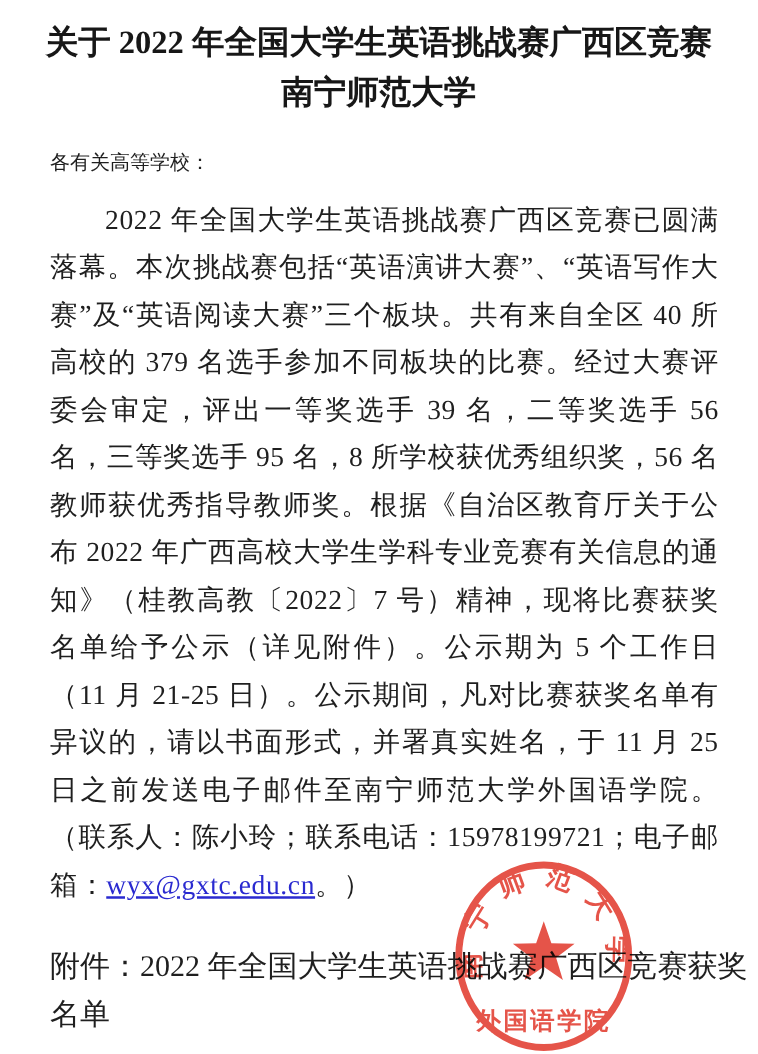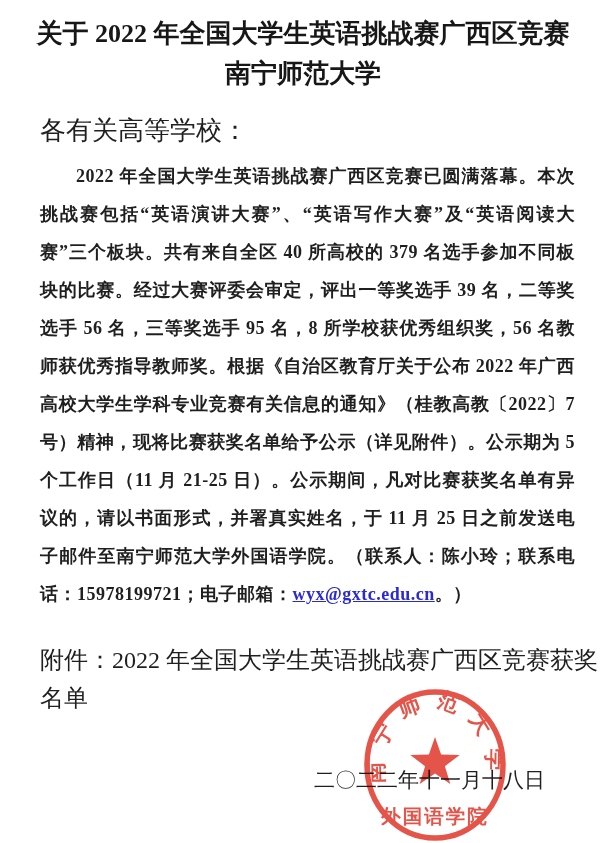--- a/index.html
+++ b/index.html
@@ -19,32 +19,31 @@
   .doc-title {
     padding-top: 14px;
     text-align: center;
     font-weight: bold;
     font-size: 26px;
     line-height: 40px;
     color: #171717;
   }
   .salutation {
     margin: 22px 30px 0 40px;
-    font-size: 26px;
+    font-size: 16px;
     line-height: 30px;
   }
   .paragraph {
     width: 535px;
     margin: 11px 0 0 40px;
-    font-size: 18px;
+    font-size: 22px;
     line-height: 38px;
     text-align: justify;
     text-indent: 2em;
     letter-spacing: 0.5px;
-    font-weight: bold;
   }
   .email-link {
     color: #2a2ad0;
     text-decoration: underline;
     cursor: pointer;
   }
   .attachment {
     margin: 28px 0 0 40px;
     font-size: 24px;
     line-height: 38px;

